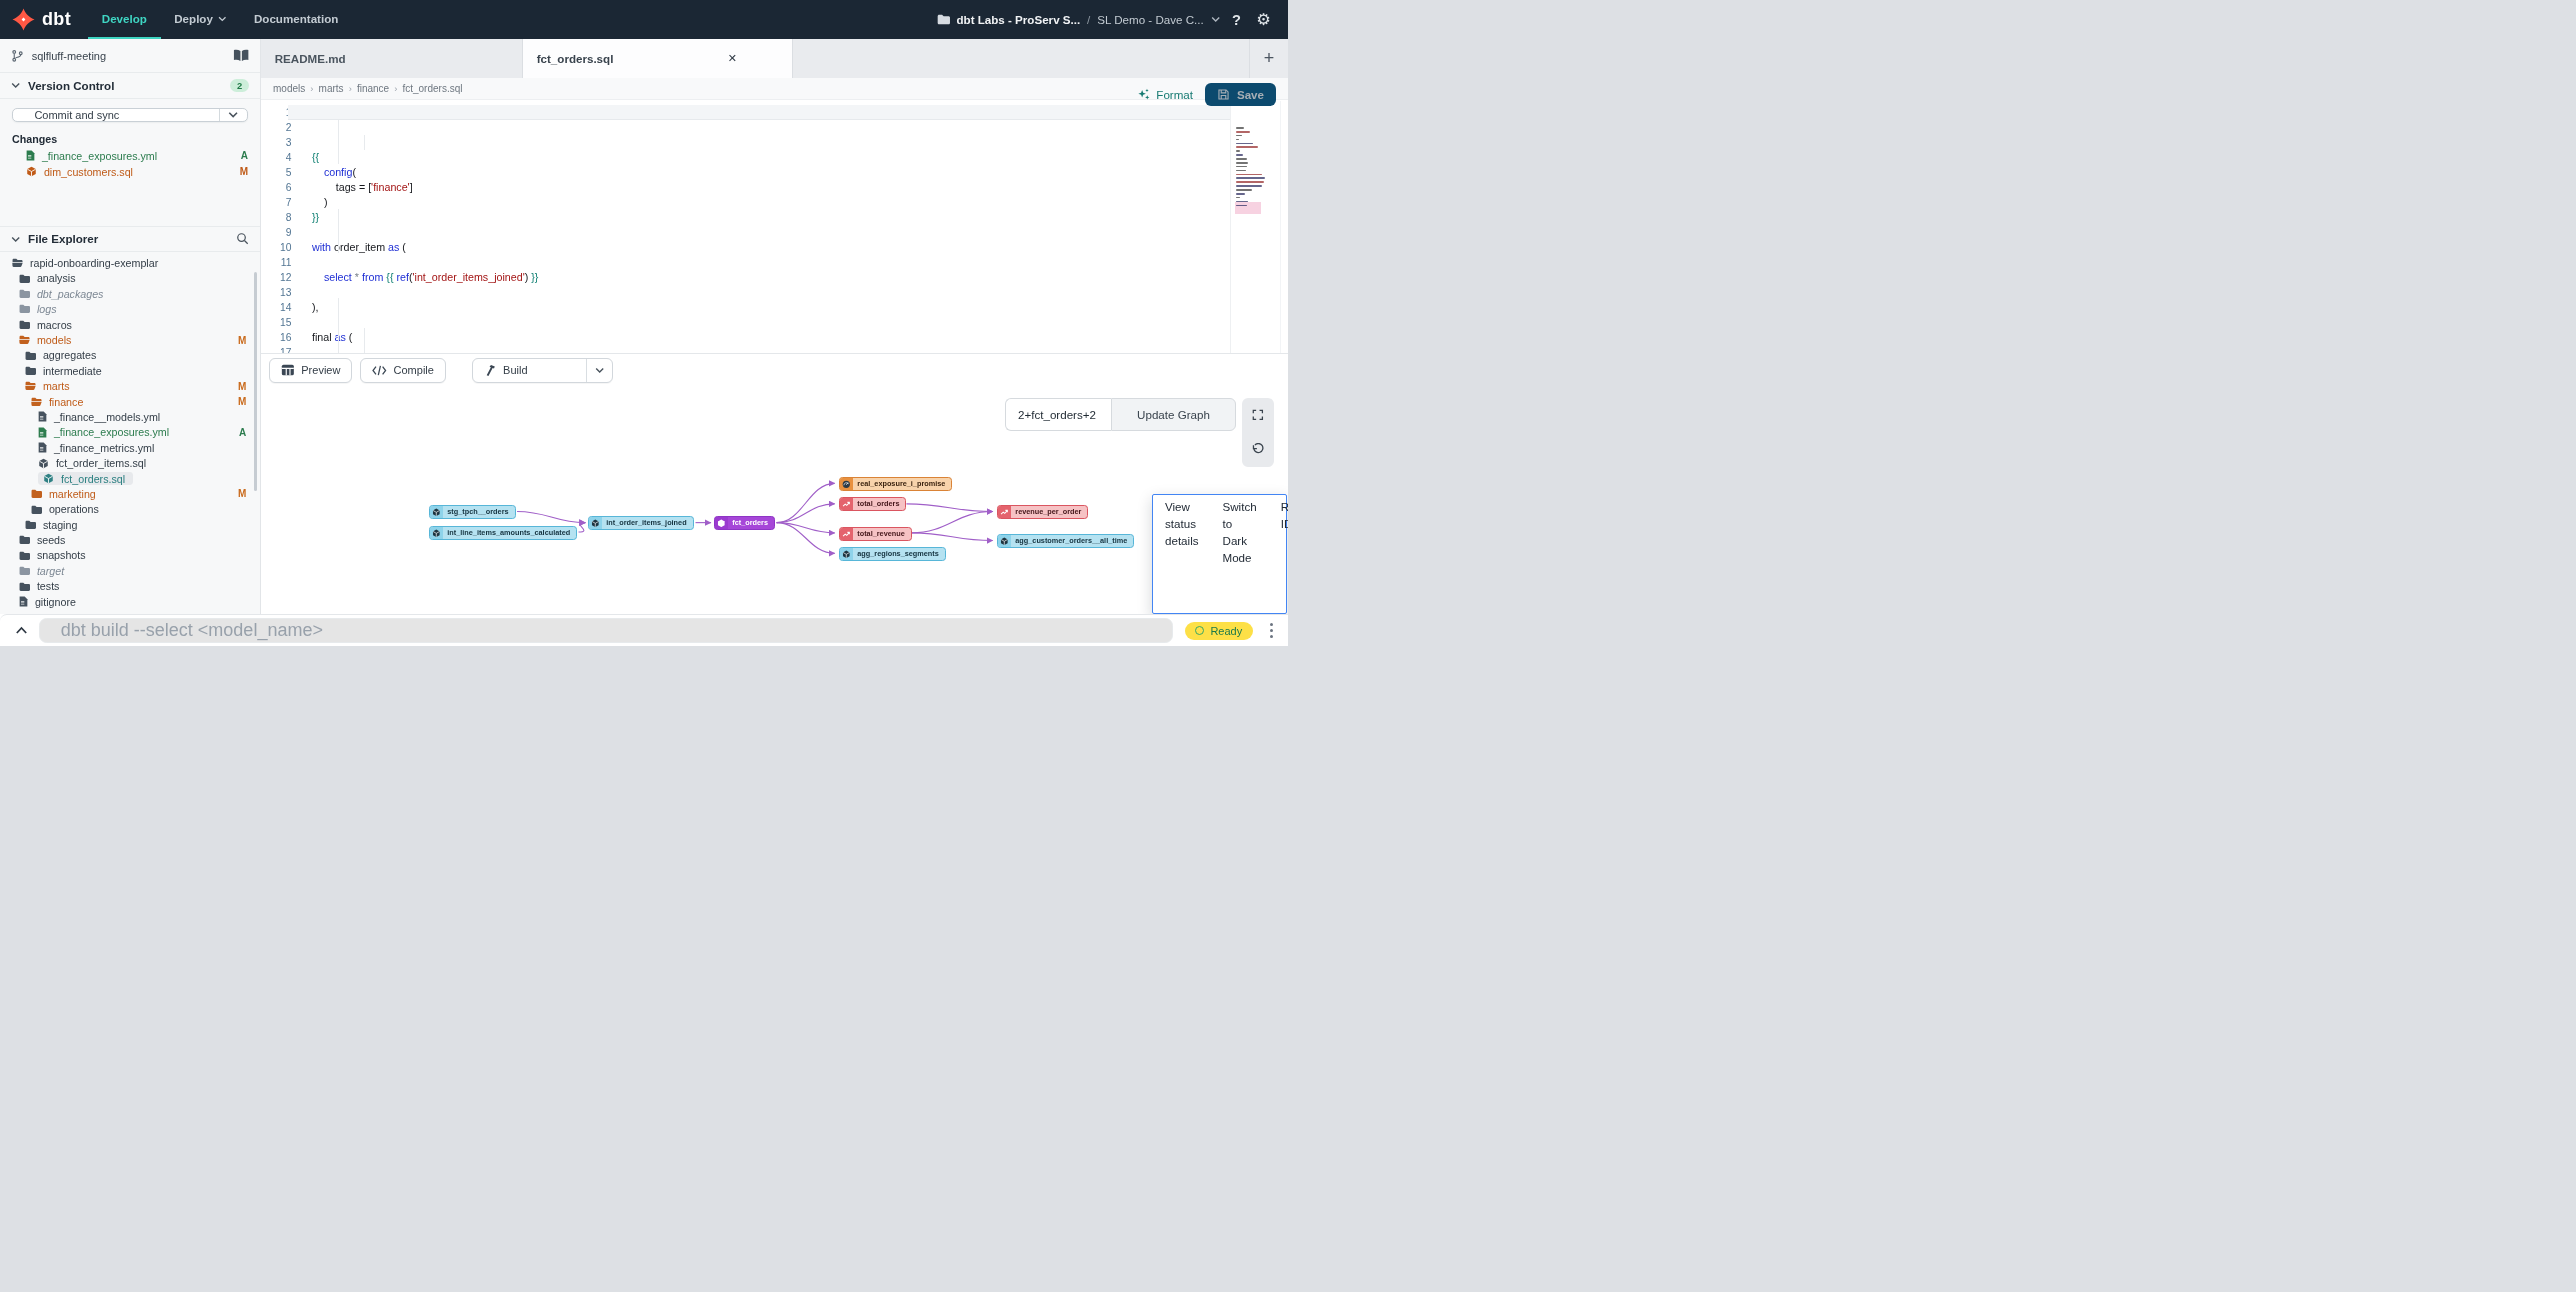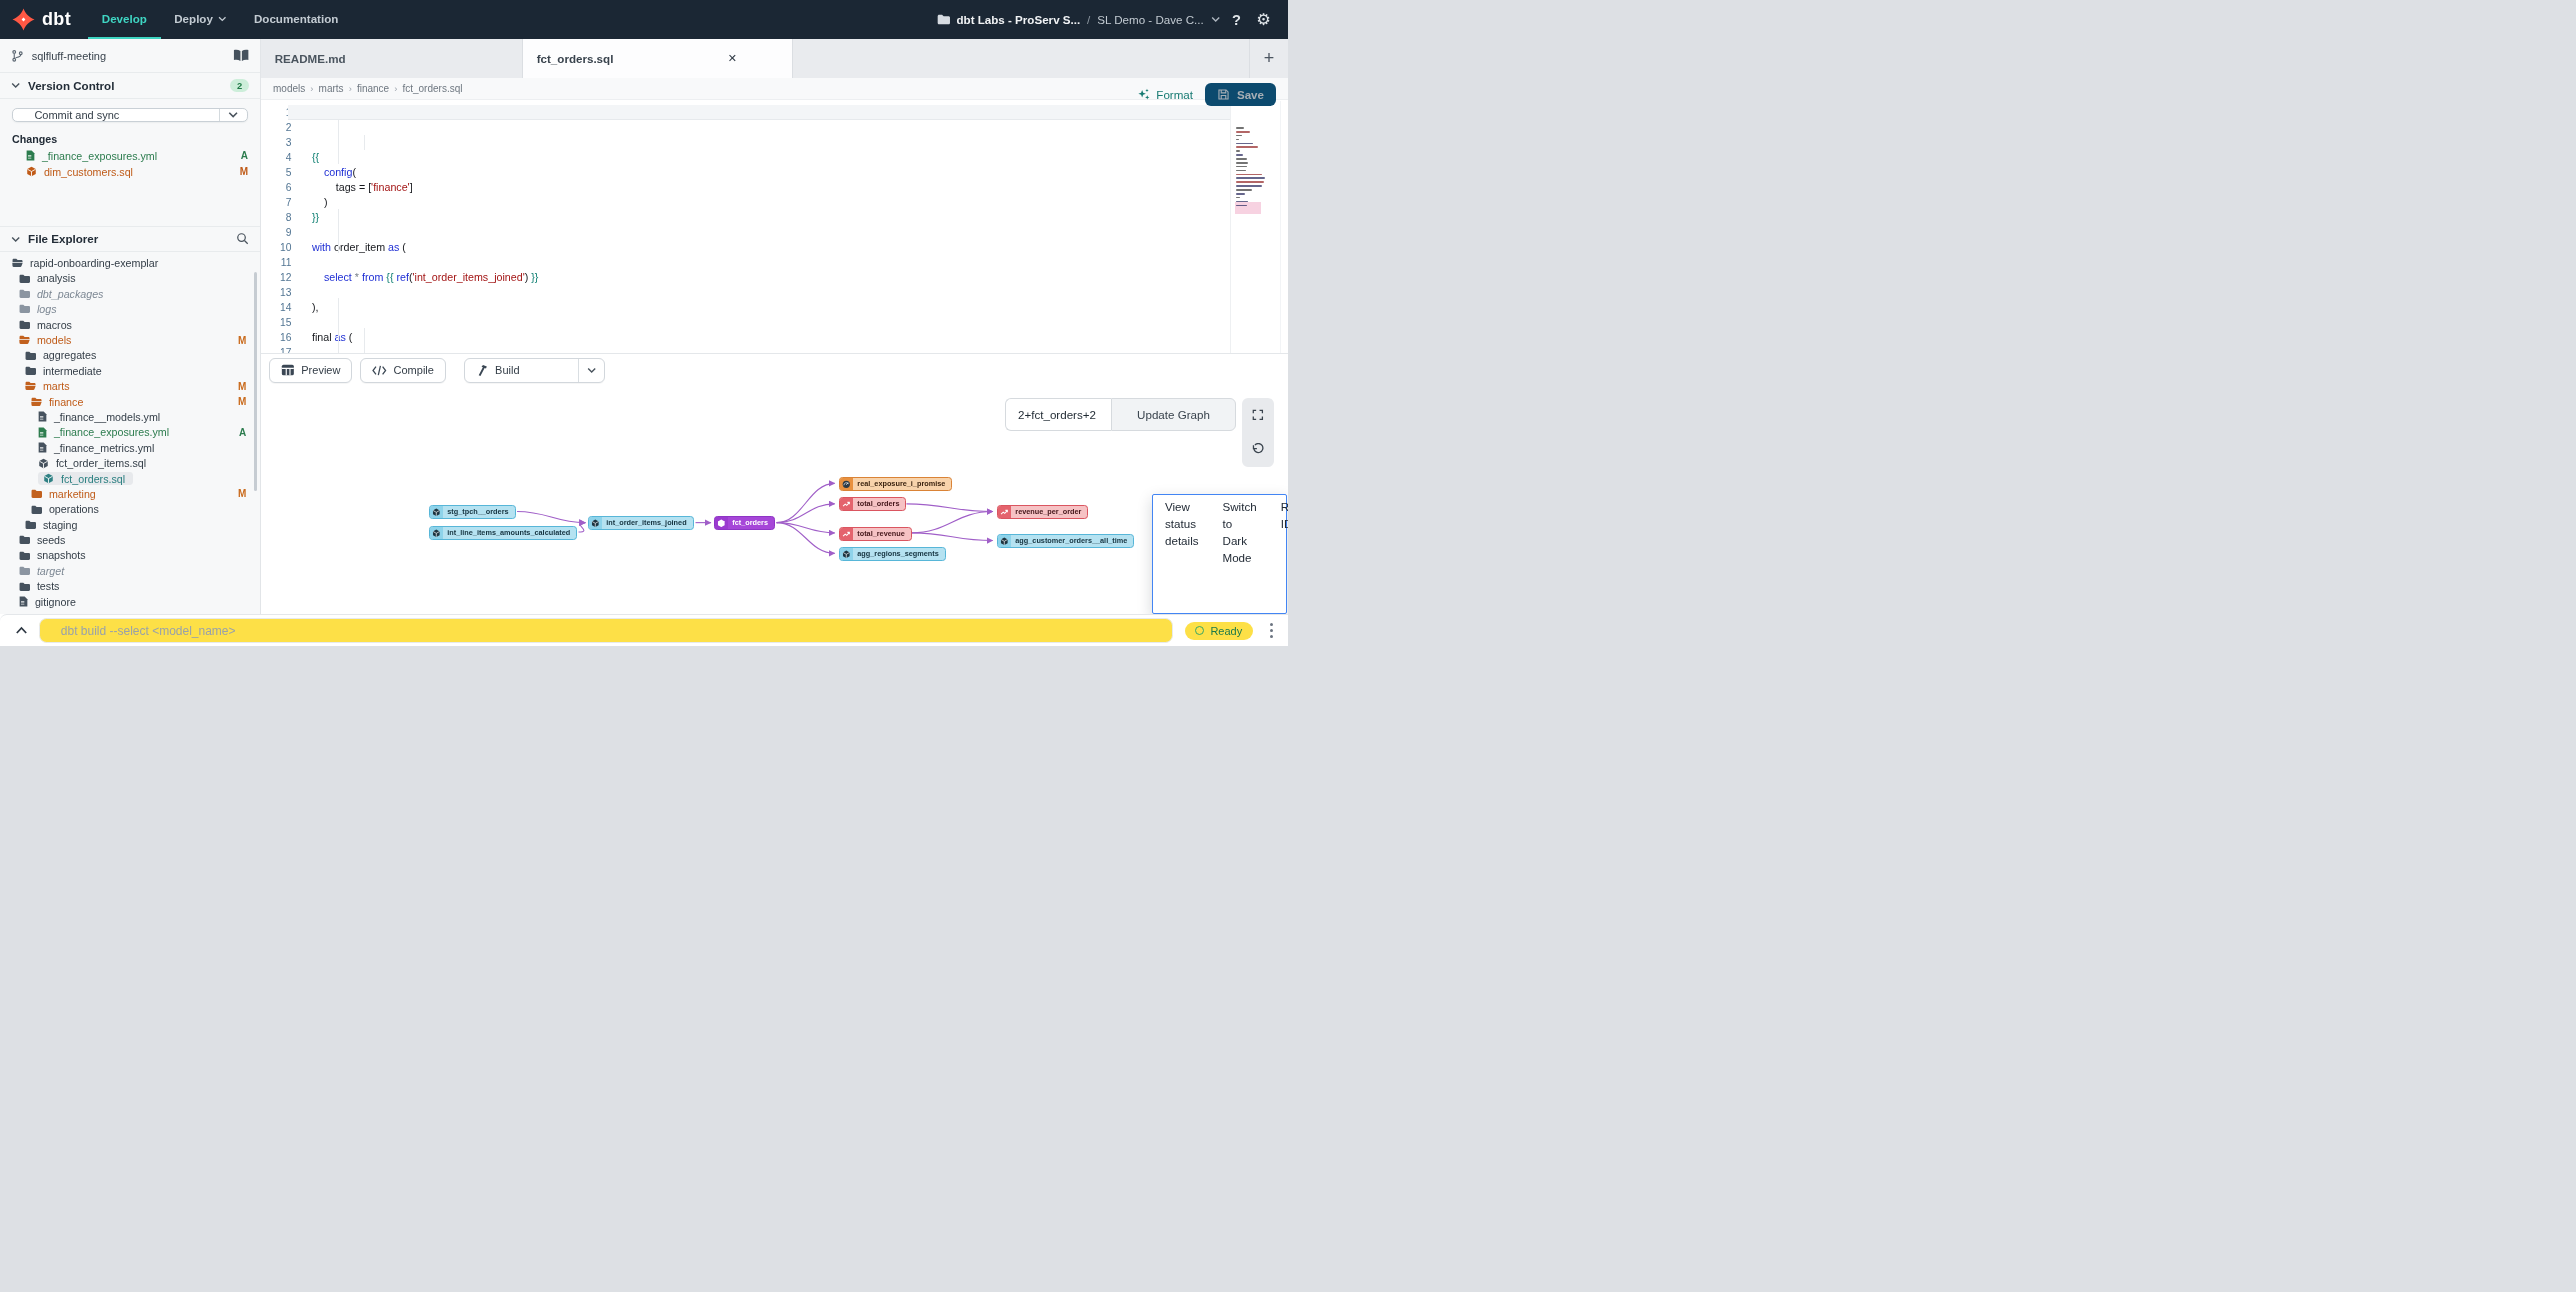--- a/index.html
+++ b/index.html
@@ -109,21 +109,21 @@
   .nd-orange{background:#f8d3ab;border-color:#da8336;color:#3c2410;}
   .nd-orange .nicon{background:#e8913f;}
 
   
   .ctx{position:absolute;left:1152px;top:494px;width:135px;height:120px;background:#fff;border:1.7px solid #4285f4;border-radius:2px;box-shadow:0 5.1px 15.4px rgba(15,25,40,.18);z-index:35;display:flex;justify-content:space-evenly;padding:3.4px 0;}
   .ctx-item{padding:0 12px;font-size:11.6px;color:#222b36;cursor:pointer;line-height:17px;}
 
   
   .cmdbar{position:absolute;left:0;right:0;bottom:0;height:32px;background:#fff;border-top:0.9px solid #e4e7ea;border-radius:6.9px 0 0 0;display:flex;align-items:center;z-index:45;padding:0 10.3px 0 10.3px;}
   .cmd-chev{display:flex;align-items:center;justify-content:center;width:22px;cursor:pointer;}
-  .cmd-input{flex:1;height:25px;border:0.9px solid #e7eaec;border-radius:7.7px;margin:0 12px 0 6.9px;font-size:12px;color:#6e7780;padding-left:20.6px;outline:none;background:#fde047;}
+  .cmd-input{flex:1;height:25px;border:0.9px solid #e7eaec;border-radius:7.7px;margin:0 12px 0 6.9px;font-size:18px;color:#6e7780;padding-left:20.6px;outline:none;background:#e5e5e5;}
   .cmd-input::placeholder{color:#98a1ab;}
   .ready{display:flex;align-items:center;gap:6px;background:#fde047;border-radius:9.4px;height:18px;padding:0 10.3px;color:#1d7a4a;font-size:11px;cursor:pointer;}
   .ready .ring{width:9.4px;height:9.4px;border:1.4px solid #3ba865;border-radius:50%;}
   .kebab{display:flex;flex-direction:column;gap:2.6px;margin-left:12px;padding:3.4px 5.1px;cursor:pointer;}
   .kebab i{width:3px;height:3px;border-radius:50%;background:#6b7480;}
 </style>
 </head>
 <body>
 
 <div class="app">
@@ -532,21 +532,21 @@
             <path d="M1 6.5h18M7.6 6.5V17M13.2 6.5V17" stroke="#fff" stroke-width="1.7"></path>
           </svg>
         <span>Preview</span>
       </div>
       <div class="pbtn" style="margin-left:7.7px;">
         <svg width="14.6" height="11" viewBox="0 0 22 16" fill="none" stroke="#3b4754" stroke-width="1.9">
             <path d="M6 2 1.5 8 6 14M16 2l4.5 6L16 14M12.7 1 9.5 15"></path>
           </svg>
         <span>Compile</span>
       </div>
-      <div class="pbtn split" style="margin-left:18px;gap:48px;">
+      <div class="pbtn split" style="margin-left:26px;gap:48px;">
         <div class="seg1">
           <svg width="13" height="13" viewBox="0 0 20 20" fill="#3b4754">
               <path d="M12.3 1.4 18.2 4l-1.3 2.9-2.1-.9L8.4 18.6 5.7 17.3 12.1 5l-2.1-.9z"></path>
             </svg>
           <span>Build</span>
         </div>
         <div class="seg2">
           <svg width="9.4" height="6.9" viewBox="0 0 12 8" fill="none" stroke="#49535d" stroke-width="1.8">
               <path d="M1.5 1.5 6 6l4.5-4.5"></path>
             </svg>

